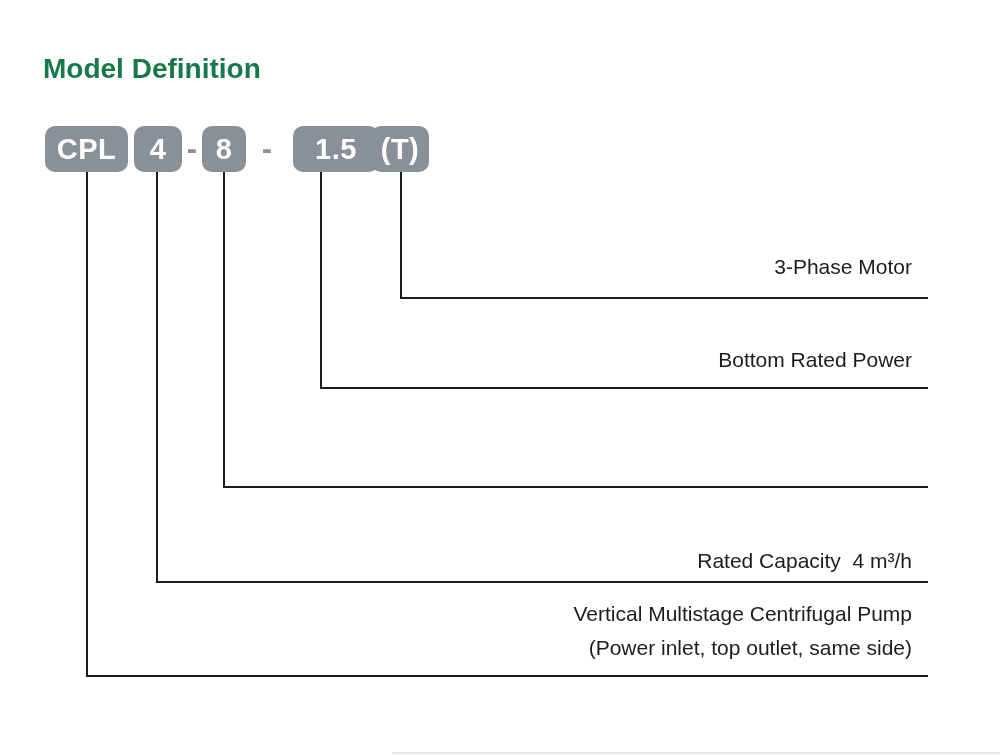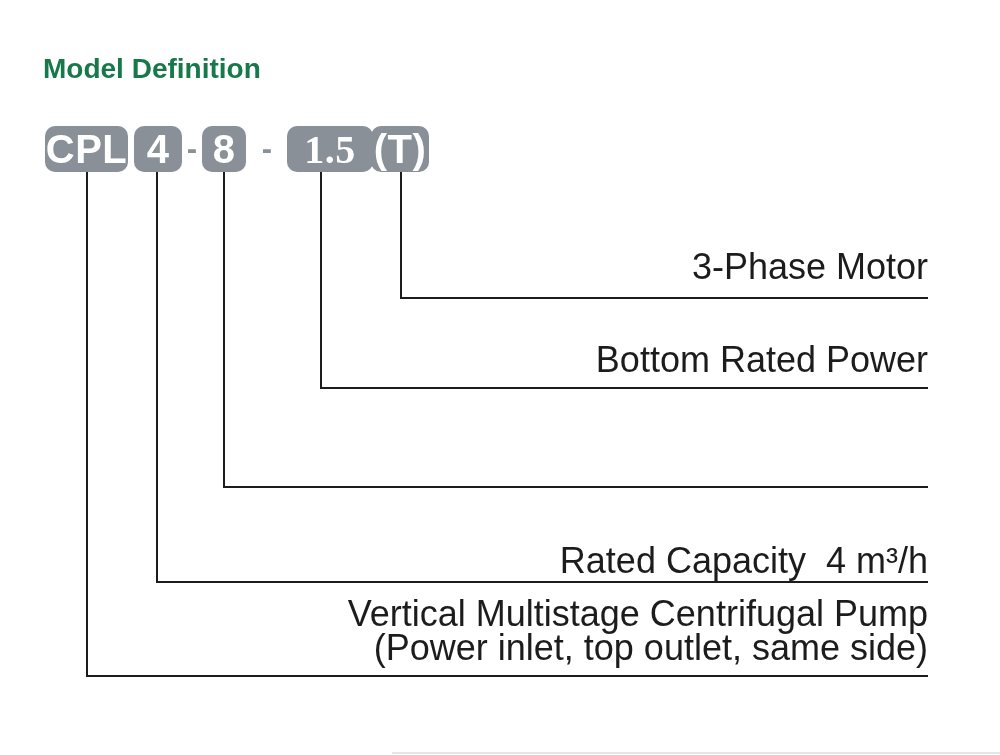--- a/index.html
+++ b/index.html
@@ -21,21 +21,21 @@
     white-space: nowrap;
   }
   .badge {
     position: absolute;
     top: 126px;
     height: 46px;
     background: #899098;
     border-radius: 10px;
     color: #ffffff;
     font-weight: 700;
-    font-size: 40px;
+    font-size: 29px;
     display: flex;
     align-items: center;
     justify-content: center;
     letter-spacing: 0.5px;
   }
   .sep {
     position: absolute;
     top: 126px;
     height: 46px;
     color: #899098;
@@ -43,40 +43,40 @@
     font-size: 31px;
     display: flex;
     align-items: center;
     justify-content: center;
   }
   .badge-cpl   { left: 45px;  width: 83px; }
   .badge-cap   { left: 134px; width: 48px; }
   .sep-1       { left: 182px; width: 20px; }
   .badge-imp   { left: 202px; width: 44px; }
   .sep-2       { left: 246px; width: 42px; }
-  .badge-pow   { left: 287px; width: 86px; font-family: Liberation Serif, serif; }
+  .badge-pow   { left: 293px; width: 86px; }
   .badge-phase { left: 371px; width: 58px; }
 
   .connector {
     position: absolute;
     border-left: 2.5px solid #1c1c1c;
     border-bottom: 2.5px solid #1c1c1c;
     box-sizing: border-box;
   }
   .conn-phase { left: 400px; top: 172px; width: 528px; height: 127px; }
   .conn-pow   { left: 320px; top: 172px; width: 608px; height: 217px; }
   .conn-imp   { left: 223px; top: 172px; width: 705px; height: 316px; }
   .conn-cap   { left: 156px; top: 172px; width: 772px; height: 411px; }
   .conn-cpl   { left: 86px;  top: 172px; width: 842px; height: 505px; }
 
   .lbl {
     position: absolute;
-    right: 72px;
+    right: 88px;
     text-align: right;
-    font-size: 36px;
+    font-size: 21px;
     line-height: 34px;
     color: #1c1c1c;
     white-space: nowrap;
   }
   .lbl-phase { top: 250px; }
   .lbl-pow   { top: 343px; }
   .lbl-imp   { top: 441px; }
   .lbl-cap   { top: 536px; margin-top: 8px; }
   .lbl-cpl   { top: 597px; }
 

